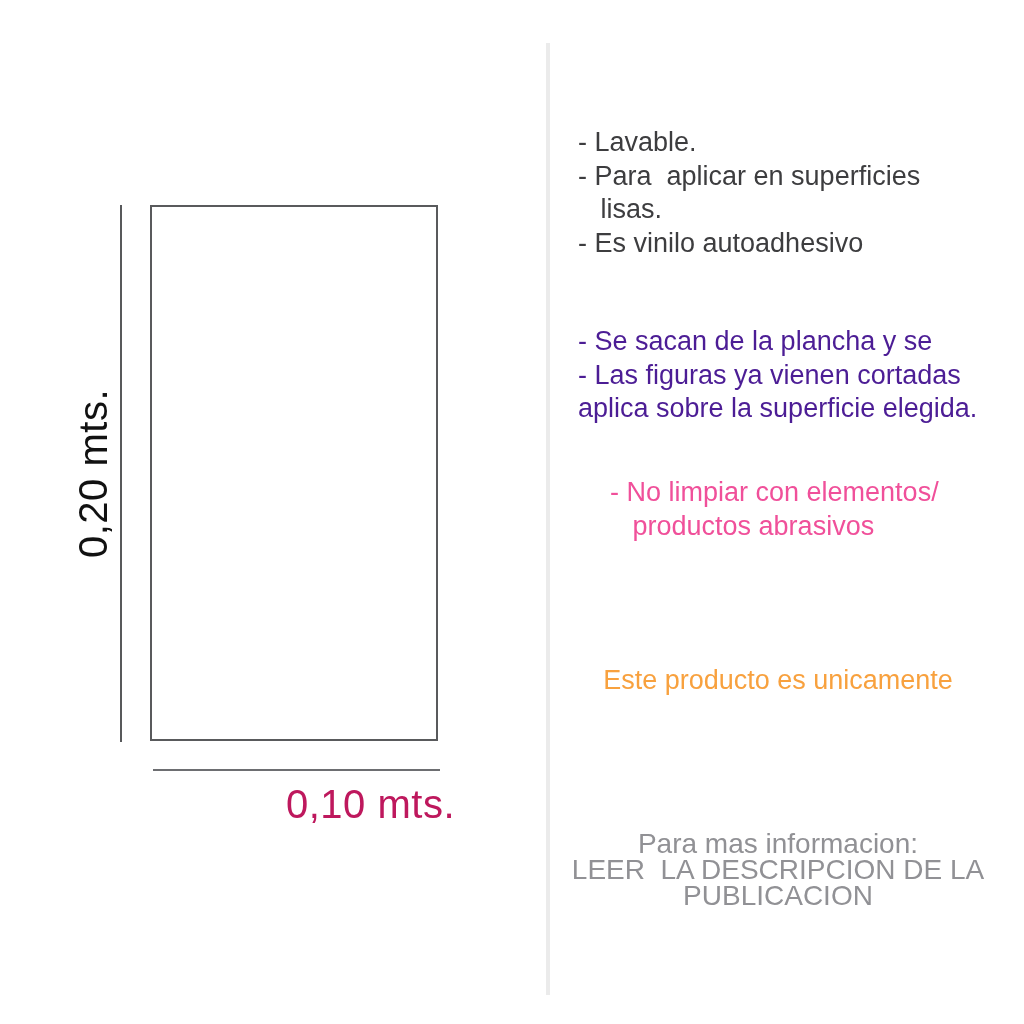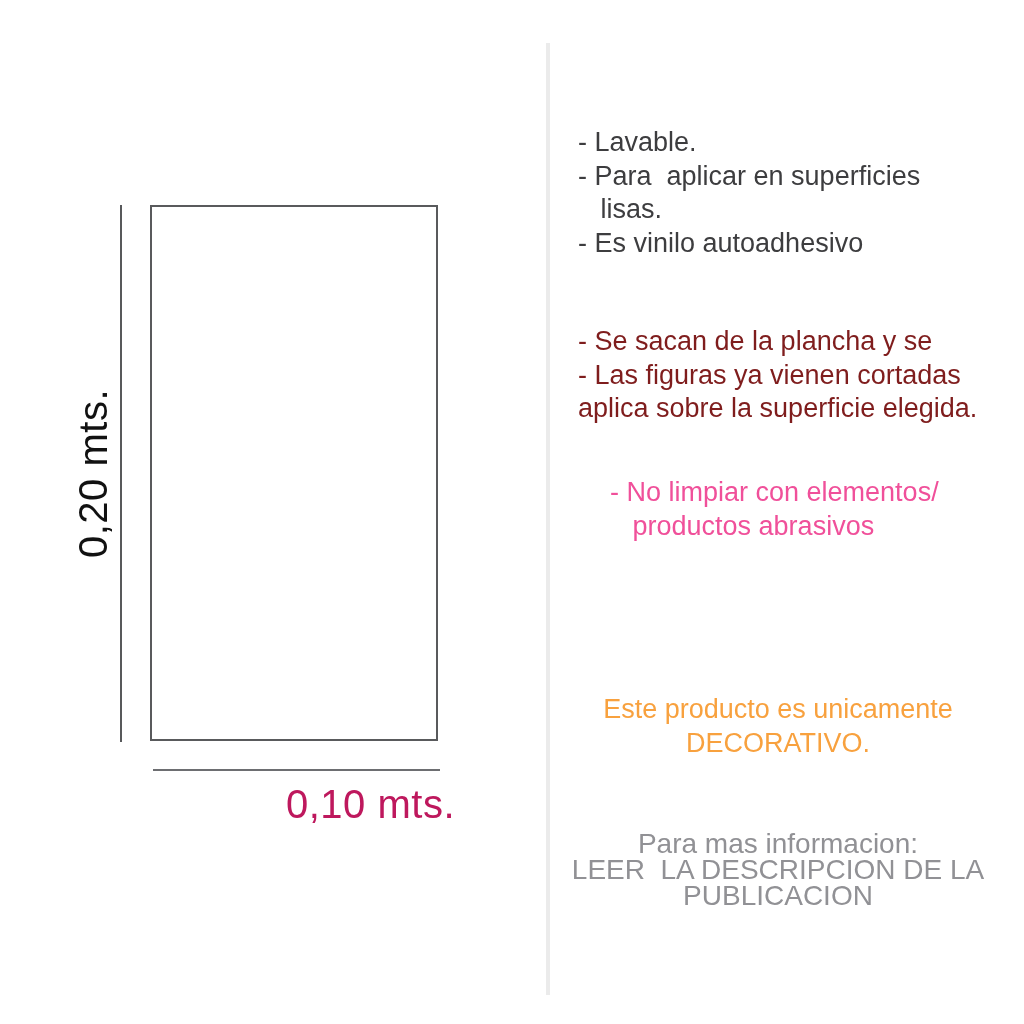--- a/index.html
+++ b/index.html
@@ -86,24 +86,24 @@
     position: absolute;
     left: 578px;
     width: 430px;
     font-size: 27px;
     line-height: 33.5px;
   }
   .txt-block .line {
     white-space: pre-wrap;
   }
   .block-general   { top: 126px; color: #3d3d3f; }
-  .block-application { top: 325px; color: #7f1d1d; }
+  .block-application { top: 325px; color: #4c1d95; }
   .block-warning   { top: 476px; color: #f0509a; margin-left: 32px; }
   .block-decorative {
-    top: 693px;
+    top: 664px;
     left: 553px;
     width: 450px;
     text-align: center;
     color: #f8a13e;
   }
   .block-footer {
     top: 831px;
     left: 553px;
     width: 450px;
     text-align: center;
@@ -140,21 +140,20 @@
     <div class="line">aplica sobre la superficie elegida.</div>
   </div>
 
   <div class="txt-block block-warning">
     <div class="line">- No limpiar con elementos/</div>
     <div class="line">   productos abrasivos</div>
   </div>
 
   <div class="txt-block block-decorative">
     <div class="line">Este producto es unicamente</div>
-    <div class="line">DECORATIVO.</div>
   </div>
 
   <div class="txt-block block-footer">
     <div class="line">Para mas informacion:</div>
     <div class="line">LEER  LA DESCRIPCION DE LA PUBLICACION</div>
   </div>
 
 </div>
 
 </body></html>

